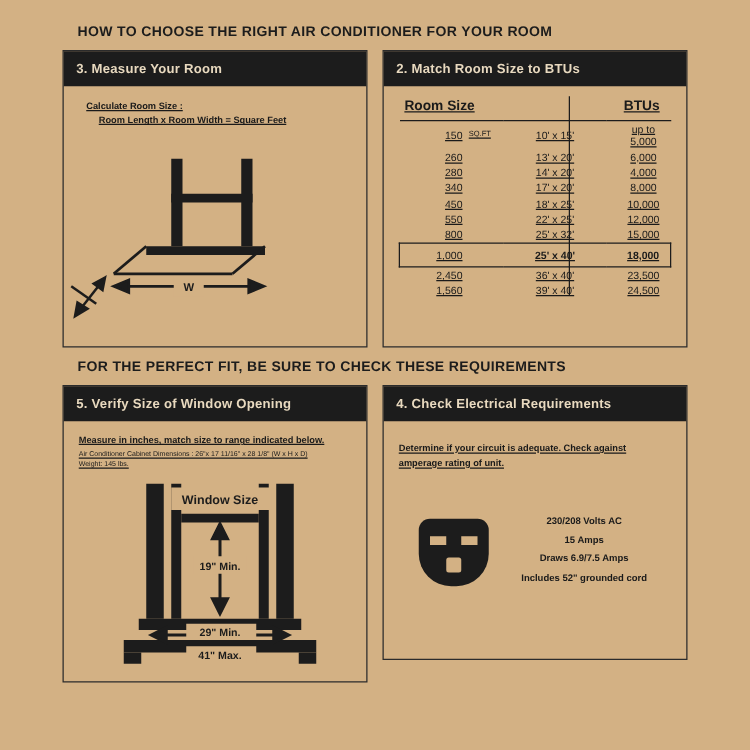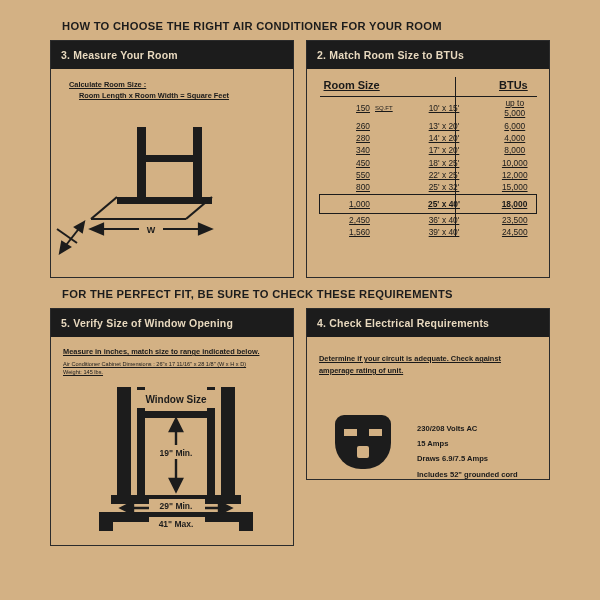--- a/index.html
+++ b/index.html
@@ -149,21 +149,21 @@
     line-height: 1.5;
     margin: 0 0 0 2px;
   }
   .diagram3 {
     position: absolute;
     left: 0; top: 48px;
     width: 250px; height: 150px;
   }
 
   
-  .p4 { width: 252px; height: 172px; }
+  .p4 { width: 252px; height: 220px; }
   .p4 .panel-body { height: 196px; padding-top: 16px; }
   .elec-note {
     font-size: 7.4px;
     font-weight: bold;
     line-height: 1.6;
     margin: 0 0 0 2px;
     max-width: 215px;
   }
   .plug-area {
     position: absolute;
@@ -181,24 +181,25 @@
   }
   .prong {
     position: absolute;
     background: #d3b184;
   }
   .prong.l { left: 9px; top: 14px; width: 13px; height: 7px; }
   .prong.r { left: 34px; top: 14px; width: 13px; height: 7px; }
   .prong.b { left: 22px; top: 31px; width: 12px; height: 12px; border-radius: 2px; }
   .elec-list {
     position: absolute;
-    left: 96px; top: 12px;
+    left: 96px; top: 0;
     font-size: 7.6px;
     font-weight: bold;
     line-height: 2.0;
+    text-align: center;
   }
   .elec-list div { white-space: nowrap; }
 </style>
 </head>
 <body>
 
 <div class="page">
 
   <div class="section-title">HOW TO CHOOSE THE RIGHT AIR CONDITIONER FOR YOUR ROOM</div>
 

